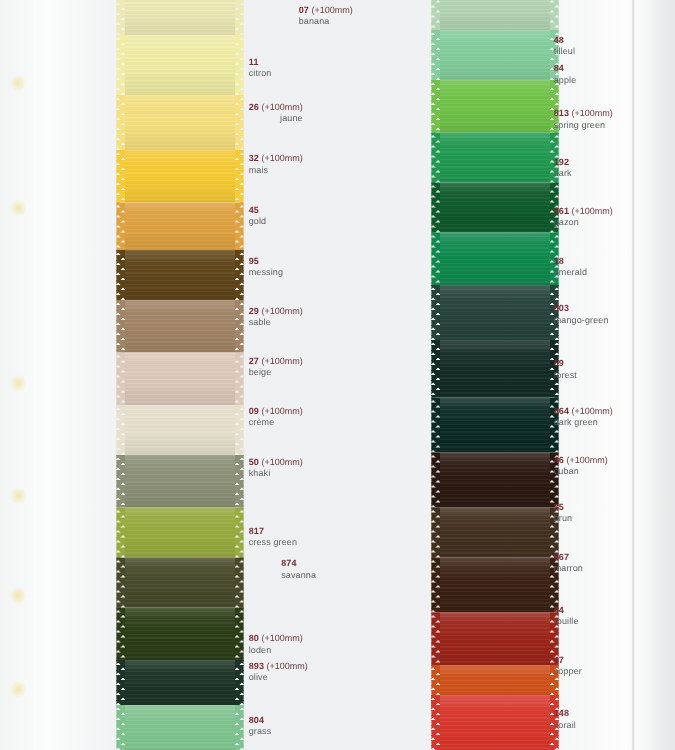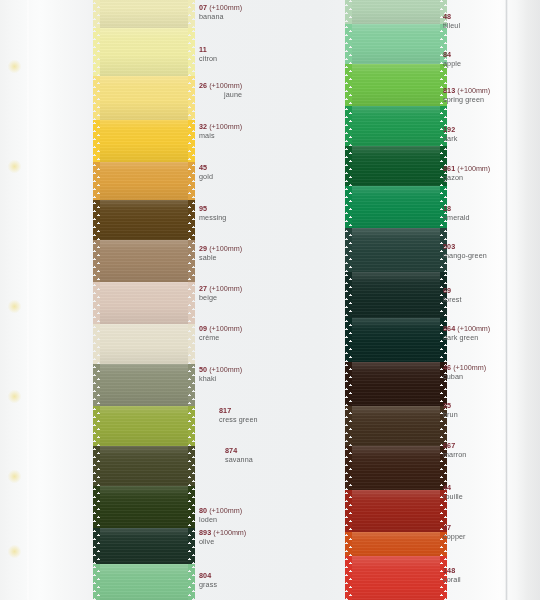--- a/index.html
+++ b/index.html
@@ -364,21 +364,21 @@
       <div class="swatch-wrap" title="148 corail" style="position: absolute; top: 566px; height: 56px;">
         <div class="swatch" style="height: 56px; background: rgb(216, 53, 42);">
           <div class="cloth"></div>
           <div class="pink-edge l" style="background-image: linear-gradient(45deg, rgba(0, 0, 0, 0) 50%, rgb(216, 53, 42) 50%), linear-gradient(-45deg, rgba(0, 0, 0, 0) 50%, rgb(216, 53, 42) 50%); background-size: 7px 8px; background-position: 0px 0px, 0px 4px;"></div>
           <div class="pink-edge r" style="background-image: linear-gradient(-45deg, rgba(0, 0, 0, 0) 50%, rgb(216, 53, 42) 50%), linear-gradient(45deg, rgba(0, 0, 0, 0) 50%, rgb(216, 53, 42) 50%); background-size: 7px 8px; background-position: 0px 0px, 0px 4px;"></div>
         </div>
       </div>
     </div>
 
   <div id="labels-left">
-      <div class="label left-col" style="top: 4px;">
+      <div class="label left-col" style="top: 4px; margin-left: 40px;">
         <div class="code">07<span class="mm"> (+100mm)</span></div>
         <div class="name">banana</div>
       </div>
       <div class="label left-col" style="top: 46px;">
         <div class="code">11</div>
         <div class="name">citron</div>
       </div>
       <div class="label left-col" style="top: 82px; text-align: right;">
         <div class="code">26<span class="mm"> (+100mm)</span></div>
         <div class="name">jaune</div>
@@ -404,21 +404,21 @@
         <div class="name">beige</div>
       </div>
       <div class="label left-col" style="top: 325px;">
         <div class="code">09<span class="mm"> (+100mm)</span></div>
         <div class="name">crème</div>
       </div>
       <div class="label left-col" style="top: 366px;">
         <div class="code">50<span class="mm"> (+100mm)</span></div>
         <div class="name">khaki</div>
       </div>
-      <div class="label left-col" style="top: 407px; margin-left: 20px;">
+      <div class="label left-col" style="top: 421px;">
         <div class="code">817</div>
         <div class="name">cress green</div>
       </div>
       <div class="label left-col" style="top: 447px; margin-left: 26px;">
         <div class="code">874</div>
         <div class="name">savanna</div>
       </div>
       <div class="label left-col" style="top: 507px;">
         <div class="code">80<span class="mm"> (+100mm)</span></div>
         <div class="name">loden</div>
@@ -426,21 +426,21 @@
       <div class="label left-col" style="top: 529px;">
         <div class="code">893<span class="mm"> (+100mm)</span></div>
         <div class="name">olive</div>
       </div>
       <div class="label left-col" style="top: 572px;">
         <div class="code">804</div>
         <div class="name">grass</div>
       </div>
     </div>
   <div id="labels-right">
-      <div class="label right-col" style="top: 13px;">
+      <div class="label right-col" style="top: 28px;">
         <div class="code">48</div>
         <div class="name">tilleul</div>
       </div>
       <div class="label right-col" style="top: 51px;">
         <div class="code">84</div>
         <div class="name">apple</div>
       </div>
       <div class="label right-col" style="top: 87px;">
         <div class="code">813<span class="mm"> (+100mm)</span></div>
         <div class="name">spring green</div>

